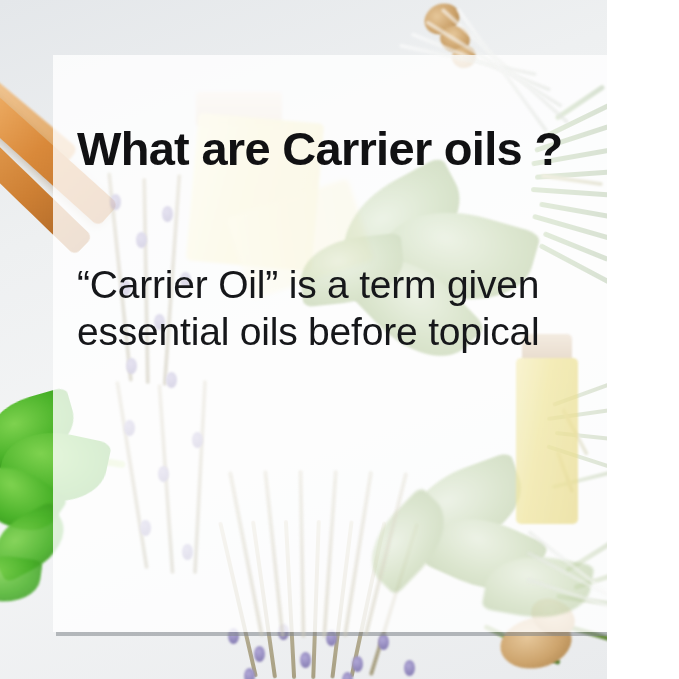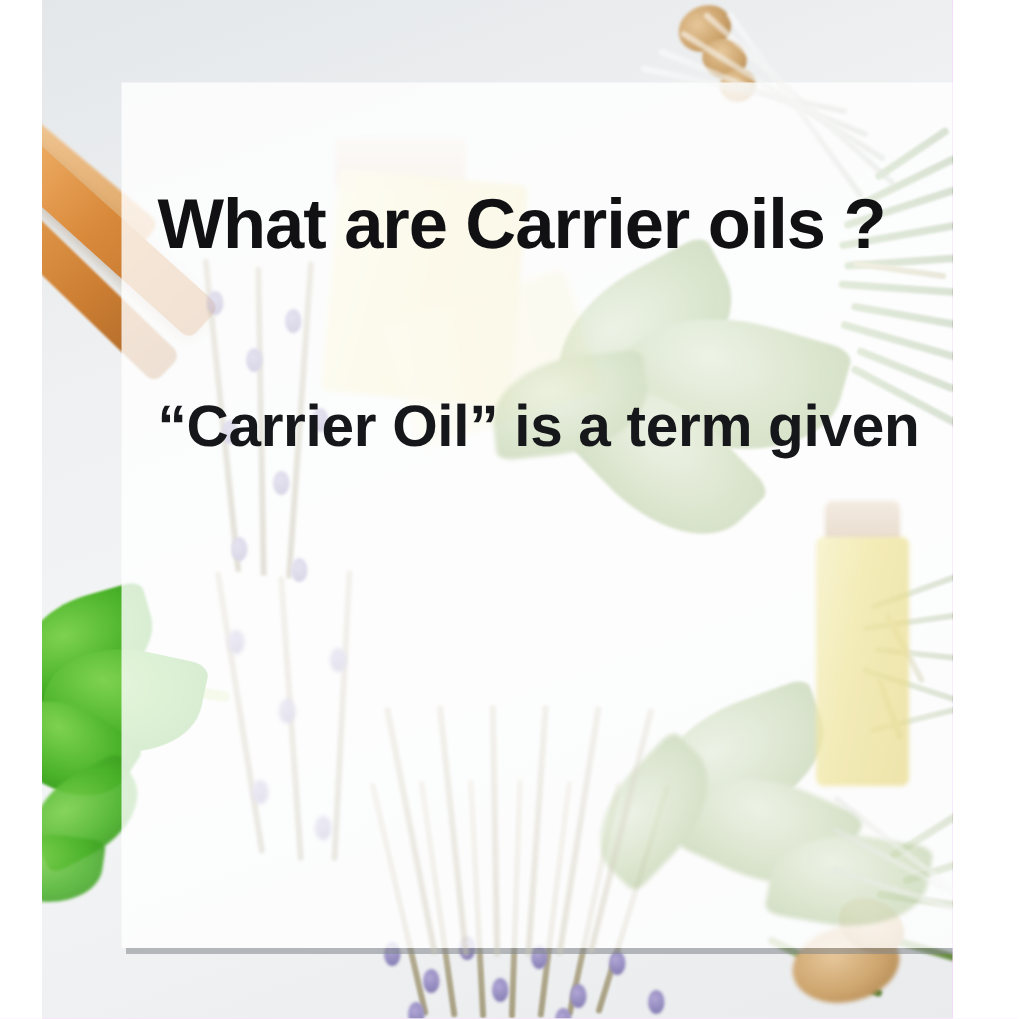--- a/index.html
+++ b/index.html
@@ -4,23 +4,22 @@
 <style>
   * { margin:0; padding:0; box-sizing:border-box; }
   html, body {
     width:679px; height:679px;
     overflow:hidden;
     font-family:"Liberation Sans", sans-serif;
   }
   #stage {
     position:relative;
     width:607px; height:679px;
-    background:#f0abfc;
+    background:#a3a3a3;
     overflow:hidden;
-    margin-left:28px;
   }
 
   
   .photo { position:absolute; inset:0; }
 
   .surface {
     position:absolute; inset:0;
     background:
       linear-gradient(160deg,#e4e7ea 0%,#eef0f1 28%,#f4f5f6 55%,#e9ebed 100%);
   }
@@ -142,21 +141,21 @@
     font-weight:700;
     letter-spacing:-.7px;
     color:#111113;
     white-space:nowrap;
   }
   .body-copy {
     position:absolute;
     left:24px; top:206px;
     width:540px;
     font-size:39px;
-    font-weight:700;
+    font-weight:400;
     line-height:47px;
     letter-spacing:-.2px;
     color:#16171a;
   }
   .body-copy div { white-space:nowrap; }
 </style>
 </head>
 <body>
 
 <div id="stage">
@@ -317,16 +316,17 @@
       <div class="lav-stem" style="left:384px;top:470px;height:168px;transform:rotate(14deg);background:linear-gradient(180deg,#e6e2d6,#cdc8b4);filter:blur(1.1px);"></div>
     </div>
 
   </div>
 
   <div class="text-layer">
     <div class="heading">What are Carrier oils ?</div>
 
     <div class="body-copy">
       <div>“Carrier Oil” is a term given</div>
+      <div>essential oils before topical</div>
     </div>
   </div>
 
 </div>
 
 </body></html>

